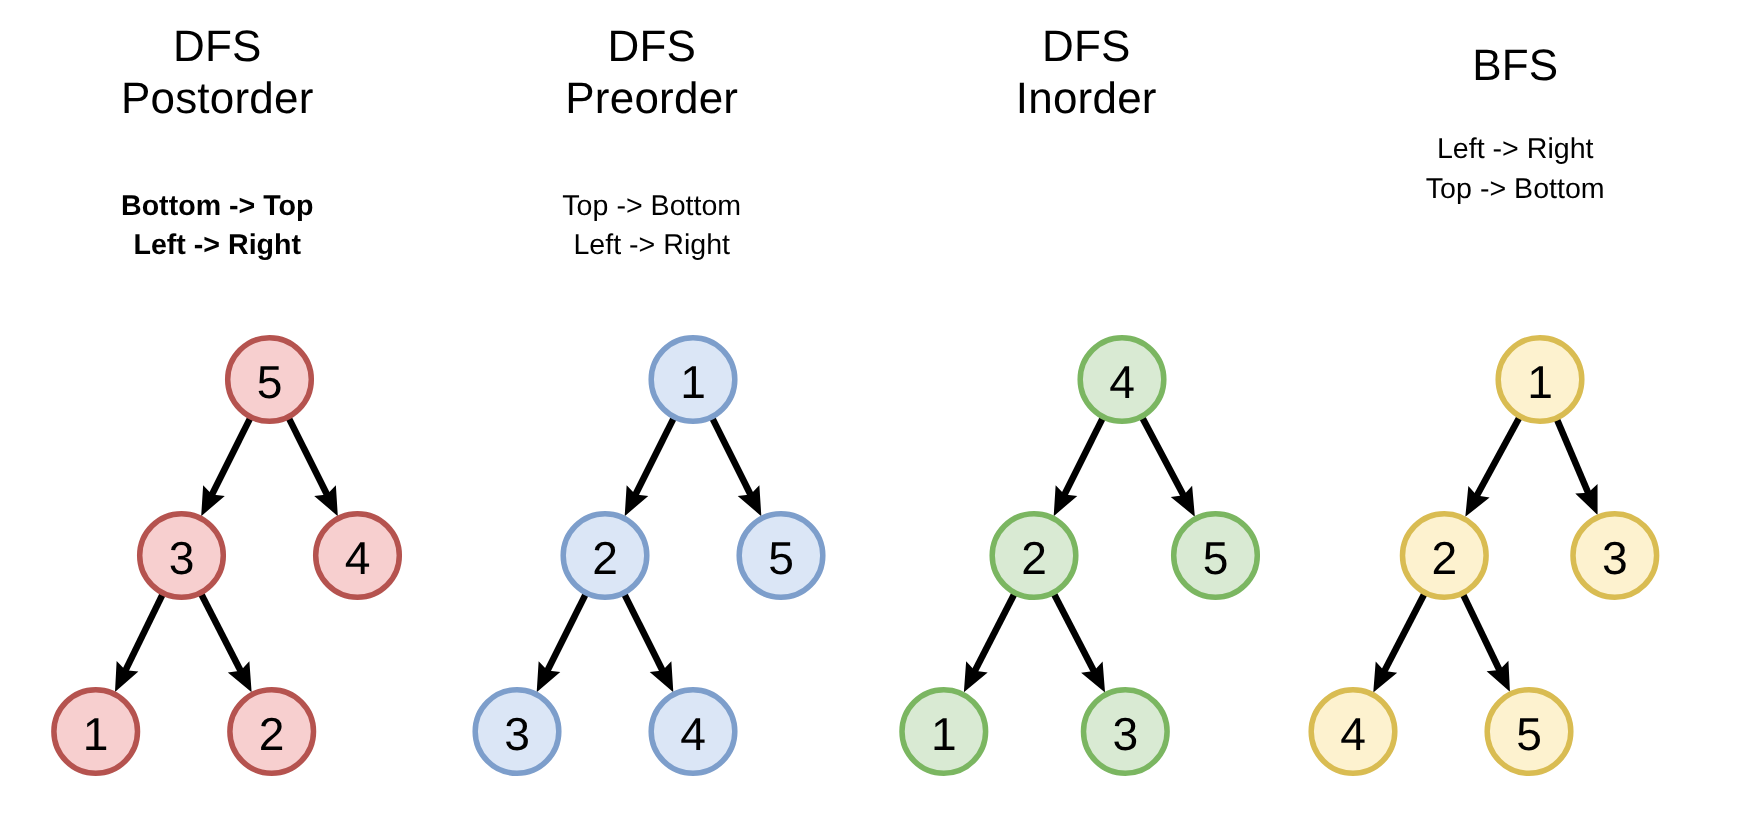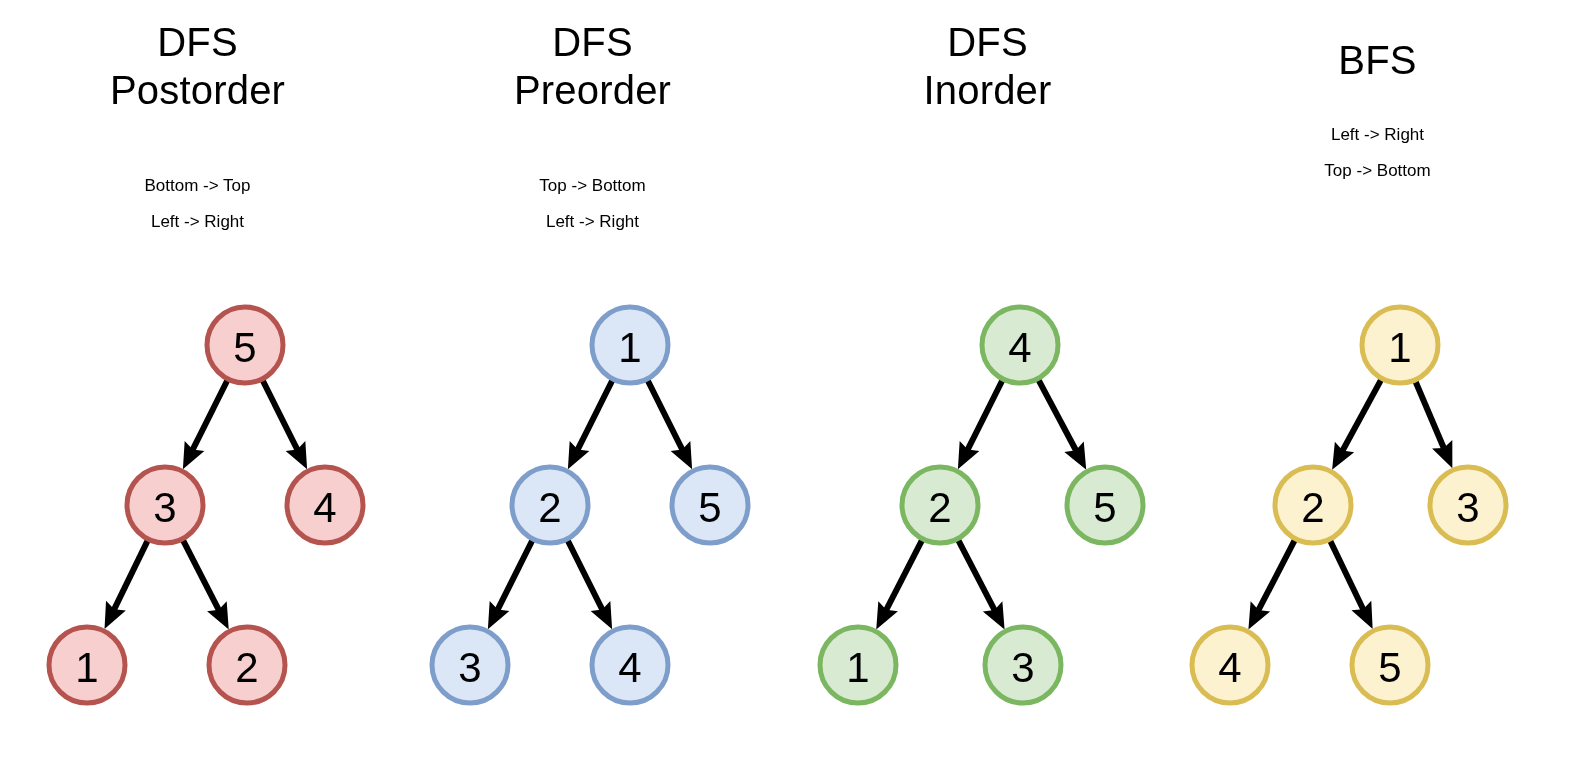--- a/index.html
+++ b/index.html
@@ -32,21 +32,21 @@
     text-align: center;
   }
   .title {
     font-size: 40px;
     line-height: 48px;
     font-weight: 400;
     letter-spacing: 0.2px;
     white-space: pre-line;
   }
   .subtitle {
-    font-size: 17px;
+    font-size: 26px;
     line-height: 36px;
     font-weight: 400;
     white-space: pre-line;
   }
   .tree-svg {
     position: absolute;
     left: 0;
     top: 280px;
     width: 395px;
     height: 450px;
@@ -71,21 +71,21 @@
     fill: #000000;
   }
 </style>
 </head>
 <body>
 
 <div id="canvas">
     <div class="column" style="left: 0px;">
       <div class="col-head title" style="top: 18px;">DFS
 Postorder</div>
-      <div class="col-head subtitle" style="top: 168px;">Bottom -&gt; Top
+      <div class="col-head subtitle" style="top: 168px; font-weight: bold;">Bottom -&gt; Top
 Left -&gt; Right</div>
       <svg class="tree-svg" viewBox="0 0 395 450">
         <g>
           <line class="edge-line" x1="228.0058833710016" y1="98.9882332579968" x2="191.83281572999746" y2="171.33436854000504"></line>
           <path class="arrow-head" d="M 182.88854381999832 189.22291236000336 L 184.67739820199816 161.04845584350602 L 192.72724292099738 169.5455141580052 L 204.3547964039963 170.88715494450508 Z"></path>
         </g>
         <g>
           <line class="edge-line" x1="261.9941166289984" y1="98.9882332579968" x2="298.16718427000256" y2="171.33436854000504"></line>
           <path class="arrow-head" d="M 307.1114561800017 189.22291236000336 L 285.64520359600374 170.88715494450508 L 297.27275707900264 169.5455141580052 L 305.32260179800187 161.04845584350602 Z"></path>
         </g>

